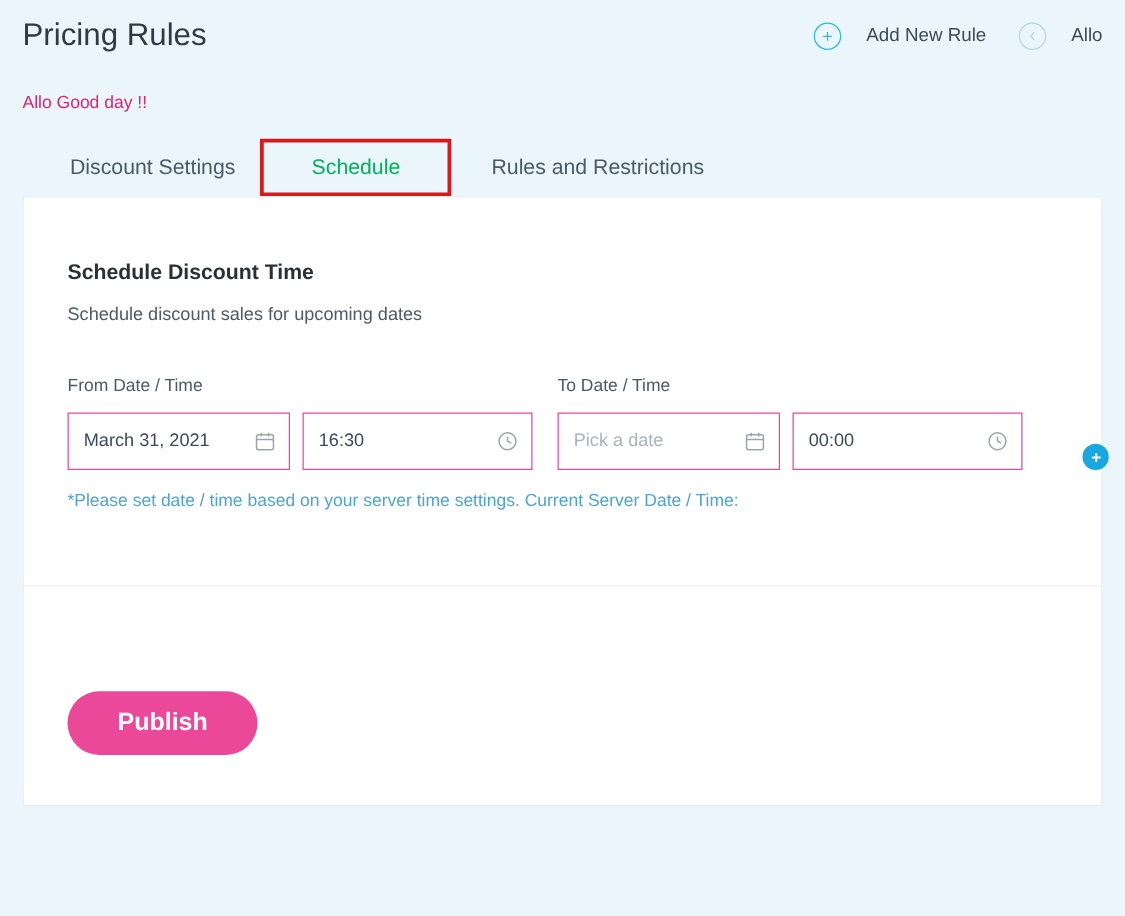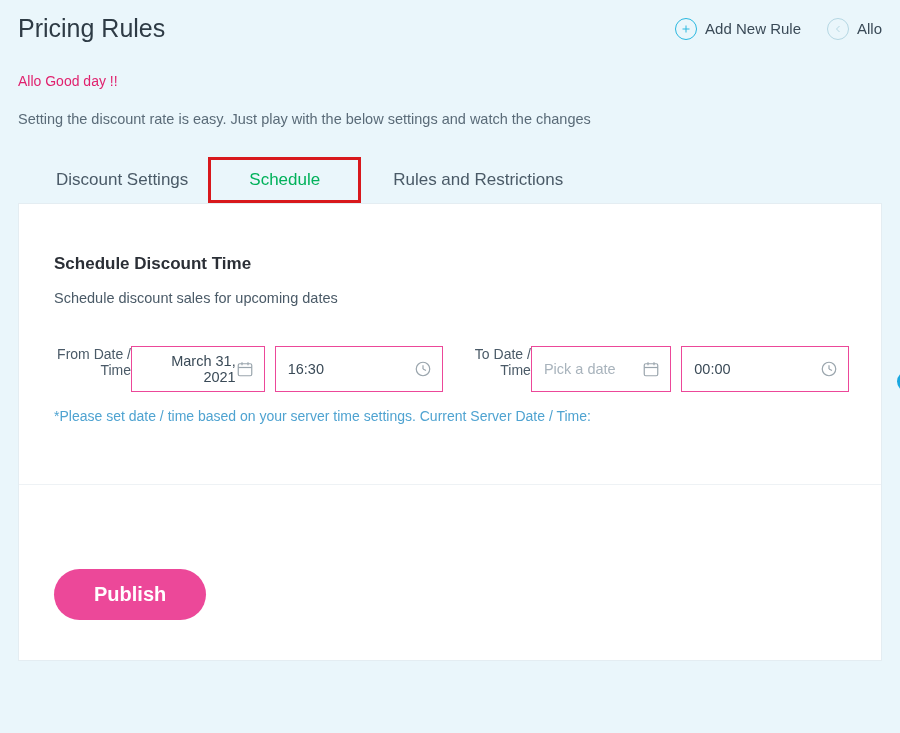--- a/index.html
+++ b/index.html
@@ -25,21 +25,21 @@
     color: #2e3b45;
   }
   .header-actions {
     display: flex;
     align-items: center;
     gap: 26px;
   }
   .header-btn {
     display: flex;
     align-items: center;
-    gap: 8px;
+    gap: 20px;
     cursor: pointer;
     color: #3a4a57;
     font-size: 15px;
   }
   .circle-icon {
     width: 22px;
     height: 22px;
     border: 1.5px solid #2ab8e0;
     border-radius: 50%;
     display: flex;
@@ -99,41 +99,40 @@
     color: #4a5a67;
     margin-bottom: 40px;
   }
   .fields-row {
     display: flex;
     align-items: flex-end;
     gap: 10px;
   }
   .field-group {
     display: flex;
-    flex-direction: row;
-    text-align: right;
+    flex-direction: column;
   }
   .field-label {
     font-size: 14px;
     color: #4a5a67;
     margin-bottom: 14px;
   }
   .input-box {
     border: 1px solid #ec4899;
     height: 46px;
     display: flex;
     align-items: center;
     justify-content: space-between;
     padding: 0 10px 0 12px;
     background: #fff;
     font-size: 14.5px;
     color: #3a4a57;
   }
   .input-box.w-date { width: 178px; }
-  .input-box.w-time { width: 168px; }
+  .input-box.w-time { width: 184px; }
   .input-box .placeholder { color: #a8b3bc; }
   .input-icon { color: #9aa5ad; display:flex; }
   .input-icon svg { width: 18px; height: 18px; stroke: #9aa5ad; fill: none; stroke-width: 1.6; }
   .spacer-gap { width: 18px; }
   .add-row {
     display: flex;
     align-items: center;
     margin-left: 38px;
   }
   .add-circle {
@@ -190,21 +189,20 @@
           <svg viewBox="0 0 24 24" fill="none" stroke="currentColor">
               <polyline points="15 18 9 12 15 6"></polyline>
             </svg>
         </span>
         <span>Allo</span>
       </div>
     </div>
   </div>
 
   <div class="greeting">Allo Good day !!</div>
-  <div class="subtitle">Setting the discount rate is easy. Just play with the below settings and watch the changes</div>
 
   <div class="tabs">
     <div class="tab">Discount Settings</div>
     <div class="tab selected">Schedule</div>
     <div class="tab" style="margin-left:12px;">Rules and Restrictions</div>
   </div>
 
   <div class="card">
     <div class="card-title">Schedule Discount Time</div>
     <div class="card-desc">Schedule discount sales for upcoming dates</div>

